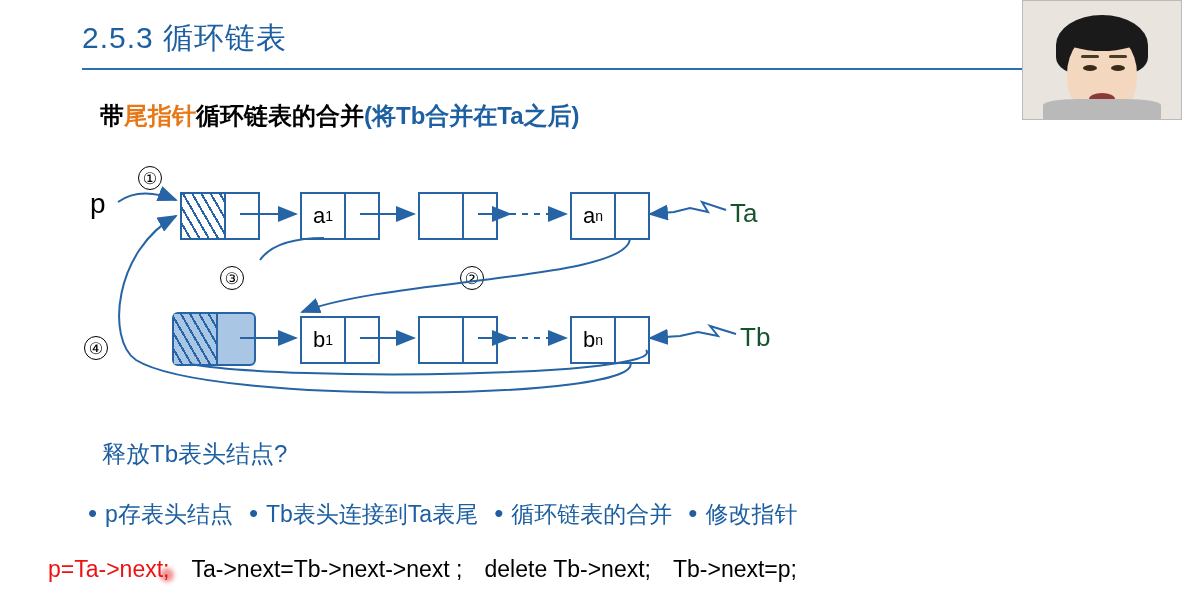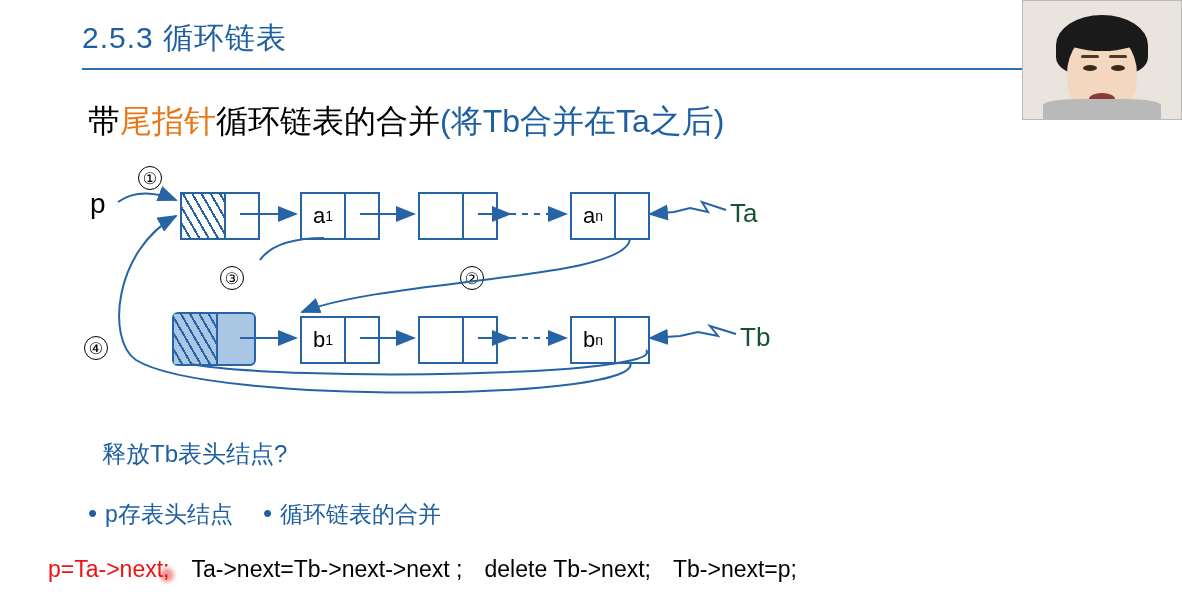--- a/index.html
+++ b/index.html
@@ -1,20 +1,20 @@
 <!DOCTYPE html>
 <html><head>
 <meta charset="utf-8">
 <style>
   *{box-sizing:border-box;margin:0;padding:0}
   body{font-family:"Microsoft YaHei","SimSun",Arial,sans-serif;background:#fff;width:1182px;height:599px;position:relative;overflow:hidden}
   .title-row{display:flex;align-items:flex-end;padding:18px 1px 8px 82px}
   .title-text{color:#1d5fa0;font-size:30px;font-weight:500;letter-spacing:1px}
   .title-underline{position:absolute;left:82px;right:35px;top:68px;height:2px;background:#2971b3}
-  .subtitle{position:absolute;left:88px;top:100px;font-size:32px;color:#000;font-weight:400}
+  .subtitle{position:absolute;left:100px;top:100px;font-size:24px;color:#000;font-weight:700}
   .subtitle .orange{color:#e67817}
   .subtitle .blue{color:#1d5fa0}
   .webcam{position:absolute;right:0;top:0;width:160px;height:120px;background:#e9e4de;border:1px solid #bbb;z-index:50}
   .webcam .face{position:absolute;left:50%;top:30px;transform:translateX(-50%);width:70px;height:86px;border-radius:50% 50% 45% 45%;background:#f3d7bf}
   .webcam .hair{position:absolute;left:50%;top:14px;transform:translateX(-50%);width:92px;height:60px;border-radius:50% 50% 30% 30%;background:#1a1a1a}
   .webcam .bangs{position:absolute;left:50%;top:28px;transform:translateX(-50%);width:74px;height:22px;border-radius:50%;background:#1a1a1a}
   .webcam .brow{position:absolute;width:18px;height:3px;background:#4a3a2a;border-radius:3px;top:54px}
   .webcam .brow.l{left:58px}.webcam .brow.r{left:86px}
   .webcam .eye{position:absolute;width:14px;height:6px;background:#3a2a1a;border-radius:50%;top:64px}
   .webcam .eye.l{left:60px}.webcam .eye.r{left:88px}
@@ -29,21 +29,21 @@
   .node .data sub{font-size:14px;vertical-align:sub}
   .node .ptr{width:32px;height:44px;display:flex;align-items:center;justify-content:center;position:relative}
   .hatch{background:repeating-linear-gradient(60deg,#fff,#fff 6px,#2664a6 6px,#2664a6 8px)}
   .headnode2{position:absolute;display:flex;border:2px solid #2664a6;border-radius:6px;background:#a9c6e5}
   .headnode2 .data{width:44px;height:50px;border-right:2px solid #2664a6;background:repeating-linear-gradient(60deg,#a9c6e5,#a9c6e5 6px,#2664a6 6px,#2664a6 8px)}
   .headnode2 .ptr{width:36px;height:50px}
   .list-label{position:absolute;font-size:26px;color:#14532d}
   svg.arrows{position:absolute;left:0;top:0;width:720px;height:265px;overflow:visible}
 
   .question{position:absolute;left:102px;top:438px;font-size:24px;color:#1d5fa0}
-  .ops-row{position:absolute;left:78px;top:498px;display:flex;align-items:flex-end;gap:20px;font-size:23px;color:#1d5fa0}
+  .ops-row{position:absolute;left:78px;top:498px;display:flex;align-items:flex-end;gap:6px;font-size:23px;color:#1d5fa0}
   .ops-row .dot::before{content:"•";margin:0 8px 0 10px;color:#1d5fa0;font-size:26px}
   .code-row{position:absolute;left:48px;top:556px;display:flex;align-items:baseline;gap:22px;font-size:23px;color:#000;font-family:Arial,sans-serif}
   .code-row .red{color:#e11; font-weight:400}
   .blur-dot{position:absolute;left:160px;top:568px;width:14px;height:14px;border-radius:50%;background:rgba(225,20,20,.45);filter:blur(2px);z-index:5}
   .watermark{position:absolute;right:8px;bottom:6px;font-size:11px;color:#c94c4c;opacity:.45;letter-spacing:1px}
 </style>
 </head>
 <body>
 
 <div class="title-row">
@@ -153,21 +153,23 @@
     <path d="M540 212 C560 250 120 256 46 210 C16 190 24 100 86 66" fill="none" stroke="#2664a6" stroke-width="2" marker-end="url(#ah)"></path>
 
     <path d="M556 200 C580 226 200 232 100 214" fill="none" stroke="#2664a6" stroke-width="2"></path>
   </svg>
 </div>
 
 <div class="question">释放Tb表头结点?</div>
 
 <div class="ops-row">
   <span class="dot">p存表头结点</span>
+  <span class="dot">Tb表头连接到Ta表尾</span>
   <span class="dot">循环链表的合并</span>
+  <span class="dot">修改指针</span>
 </div>
 
 <div class="code-row">
   <span class="red">p=Ta-&gt;next;</span>
   <span>Ta-&gt;next=Tb-&gt;next-&gt;next  ;</span>
   <span>delete Tb-&gt;next;</span>
   <span>Tb-&gt;next=p;</span>
 </div>
 <div class="blur-dot"></div>
 

